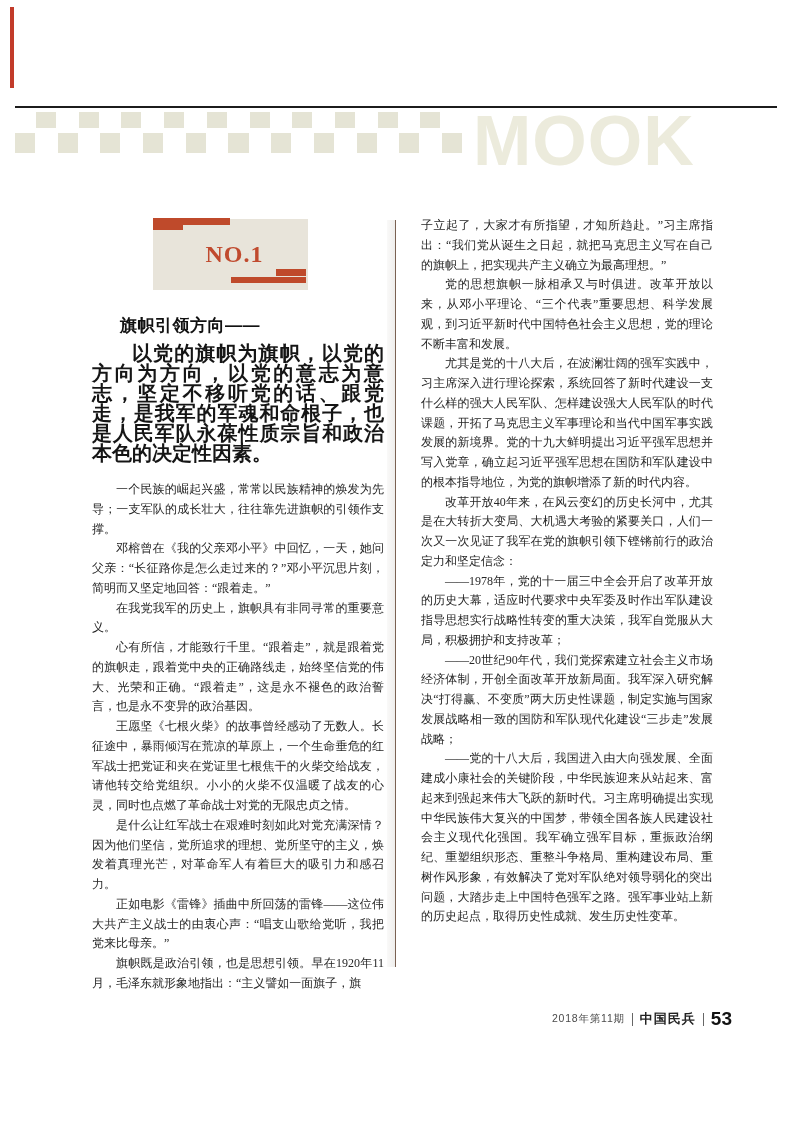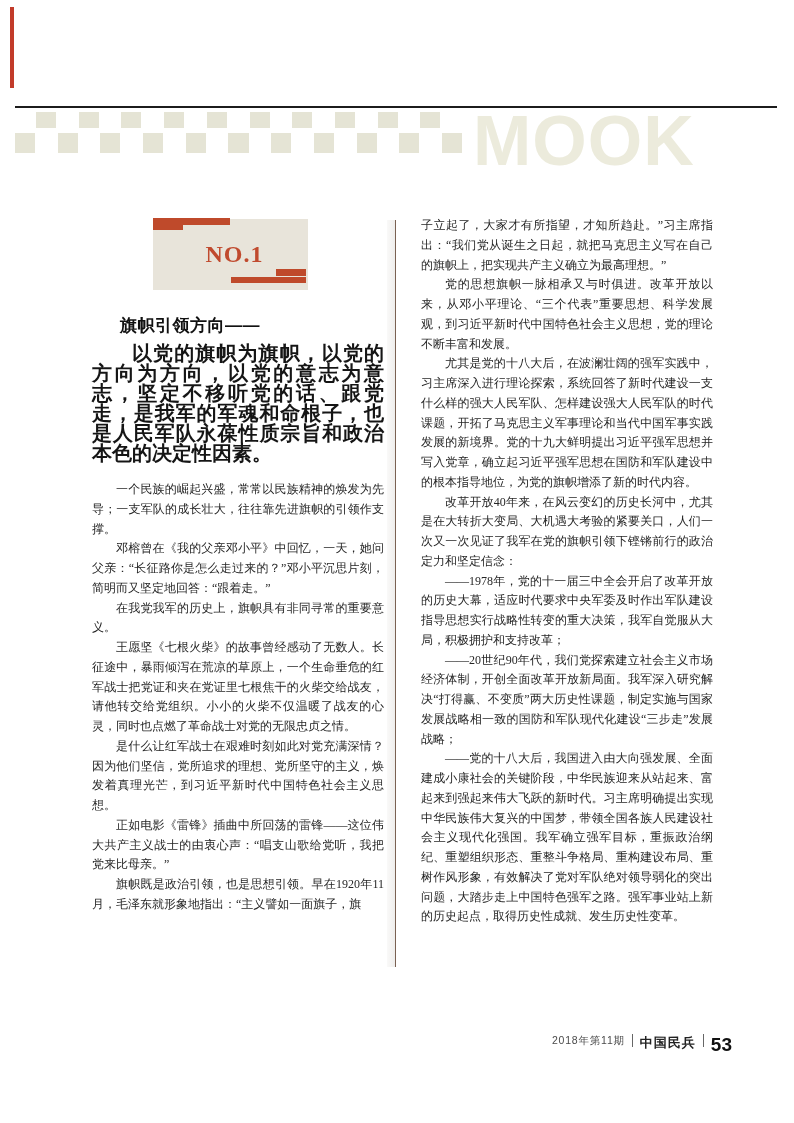--- a/index.html
+++ b/index.html
@@ -73,21 +73,21 @@
   }
   .para{
     margin:0;font-size:12px;line-height:19.75px;text-indent:2em;
     text-align:justify;text-justify:inter-ideograph;color:#262626;
   }
   .para.no-indent{text-indent:0;}
 
   
   .footer{
     position:absolute;right:62px;top:1007px;height:24px;
-    display:flex;align-items:flex-start;gap:7px;margin-top:27px;
+    display:flex;align-items:center;gap:7px;
   }
   .footer .issue{
     font-family:"Liberation Sans",sans-serif;font-size:10.5px;
     color:#4a4a4a;letter-spacing:0.8px;
   }
   .footer .sep{width:1px;height:13px;background:#666;}
   .footer .mag{
     font-family:"Liberation Sans",sans-serif;font-size:13px;
     font-weight:600;color:#222;letter-spacing:1px;
   }
@@ -120,22 +120,23 @@
 
   <div class="gutter"></div>
 
   <div class="col left">
     <h2>旗帜引领方向——</h2>
     <p class="lead">以党的旗帜为旗帜，以党的方向为方向，以党的意志为意志，坚定不移听党的话、跟党走，是我军的军魂和命根子，也是人民军队永葆性质宗旨和政治本色的决定性因素。</p>
     <div>
         <p class="para">一个民族的崛起兴盛，常常以民族精神的焕发为先导；一支军队的成长壮大，往往靠先进旗帜的引领作支撑。</p>
         <p class="para">邓榕曾在《我的父亲邓小平》中回忆，一天，她问父亲：“长征路你是怎么走过来的？”邓小平沉思片刻，简明而又坚定地回答：“跟着走。”</p>
         <p class="para">在我党我军的历史上，旗帜具有非同寻常的重要意义。</p>
+        <p class="para">心有所信，才能致行千里。“跟着走”，就是跟着党的旗帜走，跟着党中央的正确路线走，始终坚信党的伟大、光荣和正确。“跟着走”，这是永不褪色的政治誓言，也是永不变异的政治基因。</p>
         <p class="para">王愿坚《七根火柴》的故事曾经感动了无数人。长征途中，暴雨倾泻在荒凉的草原上，一个生命垂危的红军战士把党证和夹在党证里七根焦干的火柴交给战友，请他转交给党组织。小小的火柴不仅温暖了战友的心灵，同时也点燃了革命战士对党的无限忠贞之情。</p>
-        <p class="para">是什么让红军战士在艰难时刻如此对党充满深情？因为他们坚信，党所追求的理想、党所坚守的主义，焕发着真理光芒，到习近平新时代中国特色社会主义思想。</p>
+        <p class="para">是什么让红军战士在艰难时刻如此对党充满深情？因为他们坚信，党所追求的理想、党所坚守的主义，焕发着真理光芒，对革命军人有着巨大的吸引力和感召力。</p>
         <p class="para">正如电影《雷锋》插曲中所回荡的雷锋——这位伟大共产主义战士的由衷心声：“唱支山歌给党听，我把党来比母亲。”</p>
         <p class="para">旗帜既是政治引领，也是思想引领。早在1920年11月，毛泽东就形象地指出：“主义譬如一面旗子，旗</p>
       </div>
   </div>
 
   <div class="col right">
     <div>
         <p class="para no-indent">子立起了，大家才有所指望，才知所趋赴。”习主席指出：“我们党从诞生之日起，就把马克思主义写在自己的旗帜上，把实现共产主义确立为最高理想。”</p>
         <p class="para">党的思想旗帜一脉相承又与时俱进。改革开放以来，从邓小平理论、“三个代表”重要思想、科学发展观，到习近平新时代中国特色社会主义思想，党的理论不断丰富和发展。</p>
         <p class="para">尤其是党的十八大后，在波澜壮阔的强军实践中，习主席深入进行理论探索，系统回答了新时代建设一支什么样的强大人民军队、怎样建设强大人民军队的时代课题，开拓了马克思主义军事理论和当代中国军事实践发展的新境界。党的十九大鲜明提出习近平强军思想并写入党章，确立起习近平强军思想在国防和军队建设中的根本指导地位，为党的旗帜增添了新的时代内容。</p>

